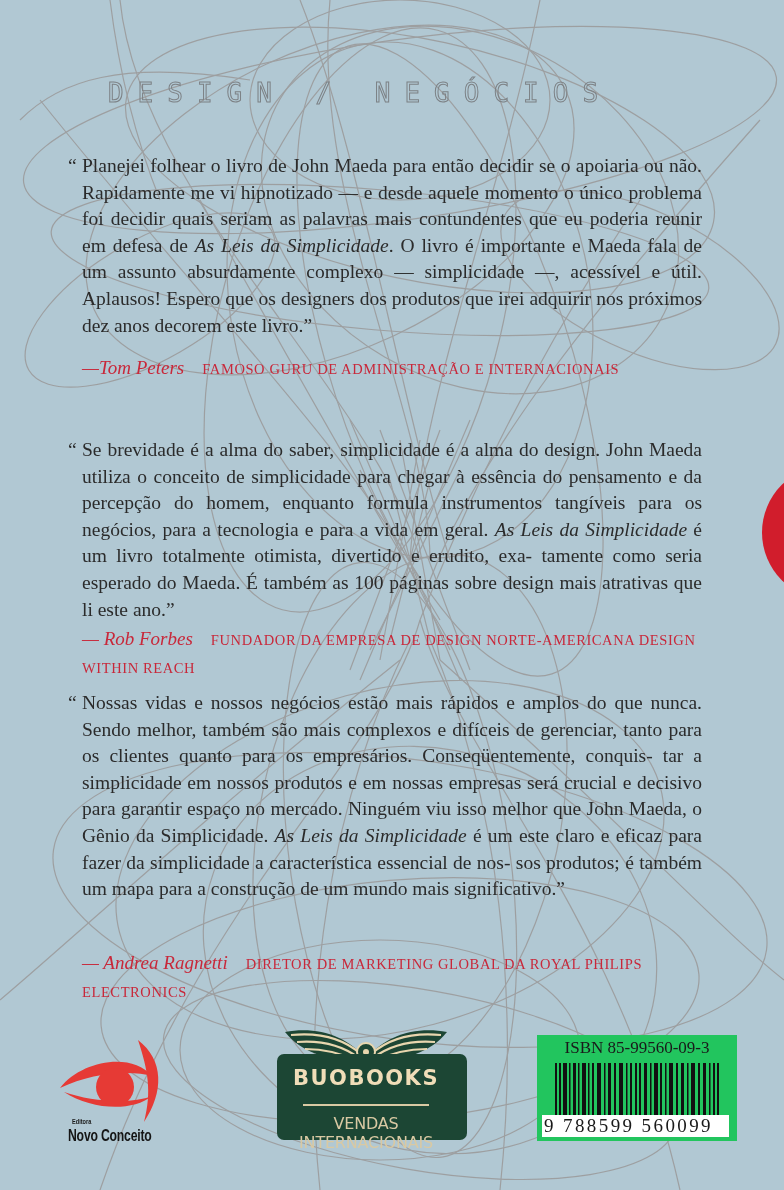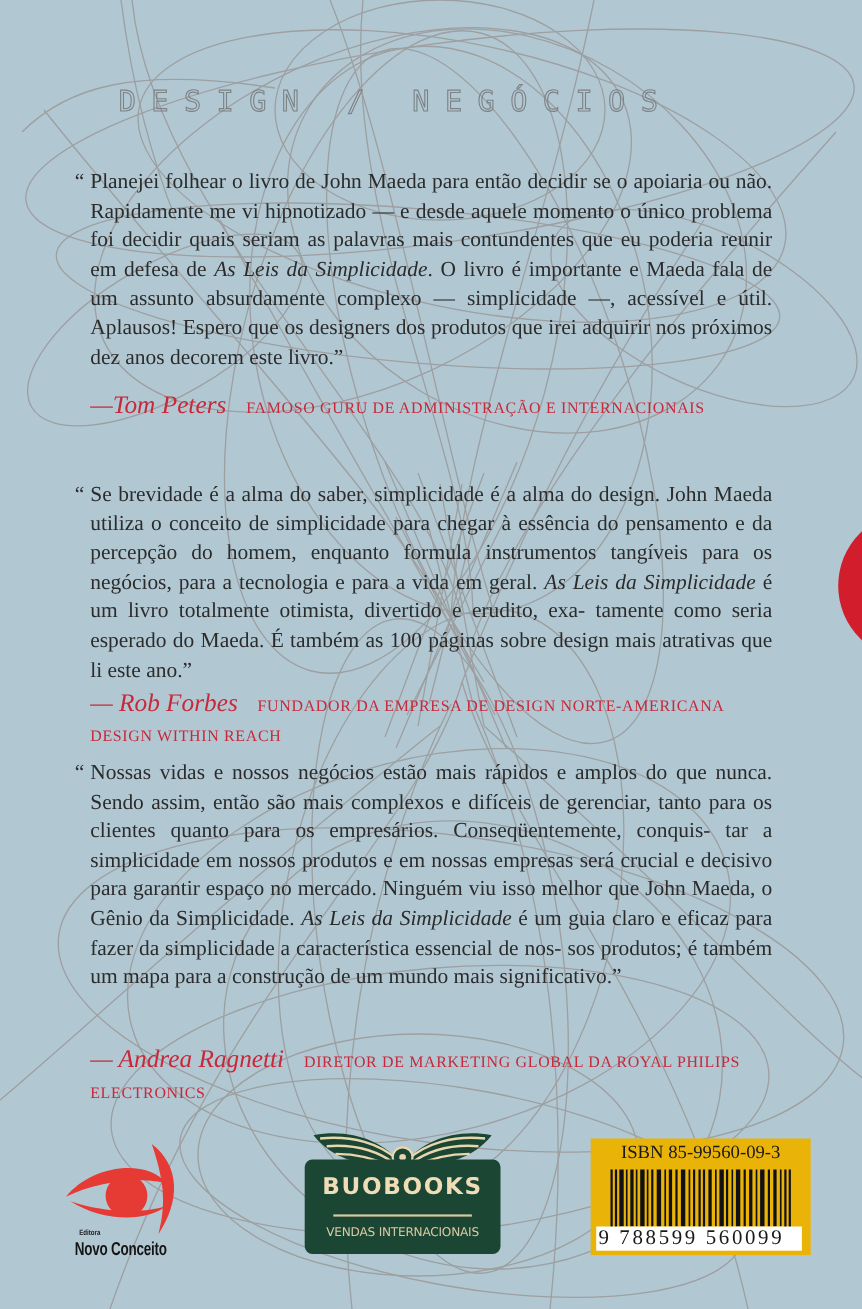--- a/index.html
+++ b/index.html
@@ -3,32 +3,32 @@
 <meta charset="utf-8">
 <style>
   html, body { margin:0; padding:0; }
   body { width:784px; height:1190px; overflow:hidden; background:#b1c8d3; position:relative; font-family:"DejaVu Serif", serif; }
   .bg-art { position:absolute; left:0; top:0; width:784px; height:1190px; }
   .header-title { position:absolute; top:78px; left:0; width:720px; text-align:center; font-family:"DejaVu Sans Mono", monospace; font-size:26px; letter-spacing:14px; color:transparent; -webkit-text-stroke:1px #7d8286; }
   .quote { position:absolute; left:82px; width:620px; font-family:"Liberation Serif", serif; font-size:19.5px; line-height:26.6px; color:#2b2b2b; text-align:justify; }
   .quote .open-mark { position:absolute; left:-14px; top:0; }
   .quote .book-title { font-style:italic; }
   .credit { position:absolute; left:82px; width:625px; font-family:"Liberation Serif", serif; color:#c8283a; line-height:27px; }
-  .credit .author { font-style:italic; font-size:23px; margin-right:18px; }
+  .credit .author { font-style:italic; font-size:19px; margin-right:18px; }
   .credit .role { font-size:14.5px; letter-spacing:0.6px; }
   .right-disc { position:absolute; left:762px; top:465px; width:135px; height:135px; border-radius:50%; background:#d11d2c; }
   .logo-novo { position:absolute; left:52px; top:1030px; width:125px; height:115px; }
   .logo-novo .pub-small { position:absolute; left:20px; top:88px; font-family:"Liberation Sans", sans-serif; font-weight:bold; font-size:7px; color:#1a1a1a; transform:scaleX(0.8); transform-origin:left; }
   .logo-novo .pub-name { position:absolute; left:16px; top:96px; font-family:"Liberation Sans", sans-serif; font-weight:bold; font-size:17px; color:#151515; transform:scaleX(0.72); transform-origin:left; white-space:nowrap; letter-spacing:-0.3px; }
   .logo-buo { position:absolute; left:277px; top:1022px; width:180px; height:120px; }
-  .logo-buo .plate { position:absolute; left:0; top:32px; width:178px; height:86px; background:#1c4634; border-radius:7px; }
+  .logo-buo .plate { position:absolute; left:0; top:32px; width:178px; height:86px; background:#1c4634; border-radius:7px;padding-left:12px; }
   .logo-buo .brand { position:absolute; left:0; top:12px; width:178px; text-align:center; font-family:"DejaVu Sans", sans-serif; font-weight:bold; font-size:21px; letter-spacing:1.5px; color:#f0ddb8; }
   .logo-buo .rule { position:absolute; left:26px; top:50px; width:126px; height:2px; background:#d9c9a3; }
-  .logo-buo .tagline { position:absolute; left:0; top:60px; width:178px; text-align:center; font-family:"DejaVu Sans", sans-serif; font-size:11px; color:#d9c9a3; letter-spacing:-0.2px; }
-  .isbn-box { position:absolute; left:537px; top:1035px; width:200px; height:106px; background:#eab308; }
+  .logo-buo .tagline { position:absolute; left:0; top:60px; width:178px; text-align:center; font-family:"DejaVu Sans", sans-serif; font-size:16px; color:#d9c9a3; letter-spacing:-0.2px; }
+  .isbn-box { position:absolute; left:537px; top:1035px; width:200px; height:106px; background:#22c55e; }
   .isbn-box .isbn-text { position:absolute; left:0; top:3px; width:200px; text-align:center; font-family:"Liberation Serif", serif; font-size:17px; color:#1a1a1a; }
   .isbn-box .bars { position:absolute; left:10px; top:28px; width:180px; height:60px; }
   .isbn-box .digits { position:absolute; left:5px; top:80px; width:185px; font-family:"Liberation Serif", serif; font-size:19px; letter-spacing:2.4px; color:#1a1a1a; background:#fff; padding-left:2px; }
 </style>
 </head>
 <body>
 
 <svg class="bg-art" viewBox="0 0 784 1190" xmlns="http://www.w3.org/2000/svg">
   <g fill="none" stroke="#9a9898" stroke-width="1.2" opacity="0.85">
     <ellipse cx="400" cy="130" rx="380" ry="90" transform="rotate(-8 400 130)"></ellipse>
@@ -98,25 +98,25 @@
   <span>tamente como seria esperado do Maeda. É também as 100 páginas sobre</span>
   <span>design mais atrativas que li este ano.”</span>
 </div>
 <div class="credit" style="top:609px;margin-top:16px;">
   <span class="author">— Rob Forbes</span><span class="role">FUNDADOR DA EMPRESA DE DESIGN NORTE-AMERICANA DESIGN WITHIN REACH</span>
 </div>
 
 <div class="quote" style="top:690px;">
   <span class="open-mark">“</span>
   <span>Nossas vidas e nossos negócios estão mais rápidos e amplos do que nunca.</span>
-  <span>Sendo assim, então são mais complexos e difíceis de gerenciar, tanto</span>
+  <span>Sendo melhor, também são mais complexos e difíceis de gerenciar, tanto</span>
   <span>para os clientes quanto para os empresários. Conseqüentemente, conquis-</span>
   <span>tar a simplicidade em nossos produtos e em nossas empresas será crucial</span>
   <span>e decisivo para garantir espaço no mercado. Ninguém viu isso melhor que</span>
-  <span>John Maeda, o Gênio da Simplicidade. </span><span class="book-title">As Leis da Simplicidade</span><span> é um guia</span>
+  <span>John Maeda, o Gênio da Simplicidade. </span><span class="book-title">As Leis da Simplicidade</span><span> é um este</span>
   <span>claro e eficaz para fazer da simplicidade a característica essencial de nos-</span>
   <span>sos produtos; é também um mapa para a construção de um mundo mais</span>
   <span>significativo.”</span>
 </div>
 <div class="credit" style="top:949px;">
   <span class="author">— Andrea Ragnetti</span><span class="role">DIRETOR DE MARKETING GLOBAL DA ROYAL PHILIPS ELECTRONICS</span>
 </div>
 
 <div class="logo-novo">
   <svg width="125" height="95" viewBox="0 0 125 95">

